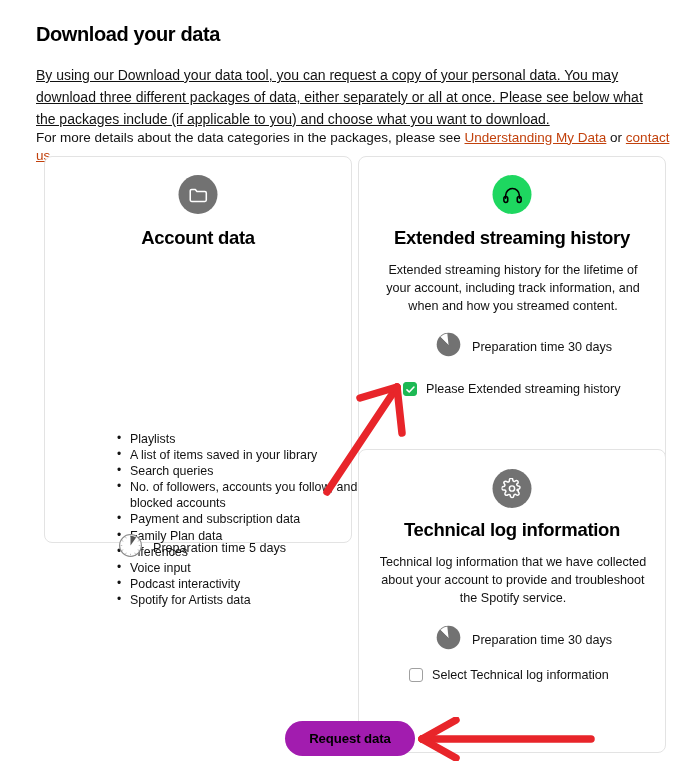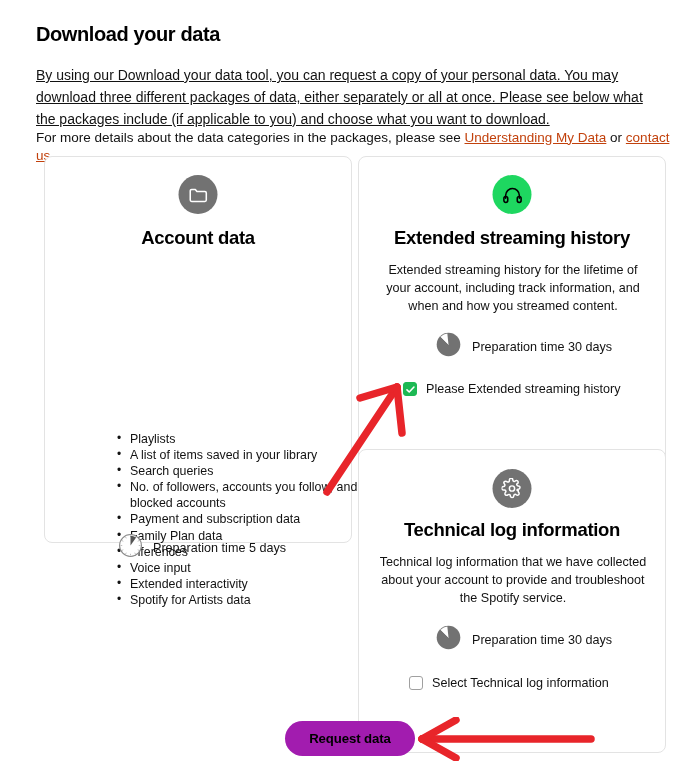--- a/index.html
+++ b/index.html
@@ -201,21 +201,21 @@
 
     <ul class="bullets">
       <li>Playlists</li>
       <li>A list of items saved in your library</li>
       <li>Search queries</li>
       <li>No. of followers, accounts you follow, and blocked accounts</li>
       <li>Payment and subscription data</li>
       <li>Family Plan data</li>
       <li>Inferences</li>
       <li>Voice input</li>
-      <li>Extended interactivity</li>
+      <li>Podcast interactivity</li>
       <li>Spotify for Artists data</li>
     </ul>
 
     <div class="prep-row" style="left:73px; top:333px;margin-top:43px;">
       <span>
         <svg width="25" height="25" viewBox="0 0 32 32" aria-hidden="true">
           <circle cx="16" cy="16" r="14" fill="#ffffff" stroke="#8a8a8a" stroke-width="1.4"></circle>
 
           <g stroke="#b5b5b5" stroke-width="1.1">
             <line x1="16" y1="3.2" x2="16" y2="5.4"></line>
@@ -293,21 +293,21 @@
       <span>
         <svg width="27" height="27" viewBox="0 0 32 32" aria-hidden="true">
           <circle cx="16" cy="16" r="14" fill="#727272"></circle>
           <path d="M16 16 L6.7 6.7 A13.2 13.2 0 0 1 14.6 2.9 Z" fill="#ffffff"></path>
           <path d="M16 16 L6.7 6.7" stroke="#ffffff" stroke-width="0.8"></path>
         </svg>
       </span>
       <span class="prep-label">Preparation time 30 days</span>
     </div>
 
-    <div class="check-row" style="left:50px; top:226px;text-align:center;">
+    <div class="check-row" style="left:50px; top:218px;text-align:center;">
       <span class="checkbox"></span>
       <span class="check-label">Select Technical log information</span>
     </div>
   </div>
 
   <button class="request-btn">Request data</button>
 
   <svg class="annot" id="arrow-to-checkbox" width="110" height="122" viewBox="0 0 110 122">
     <g stroke="#e8252a" stroke-width="7.5" fill="none" stroke-linecap="round">
       <line x1="9" y1="114" x2="79" y2="9"></line>

